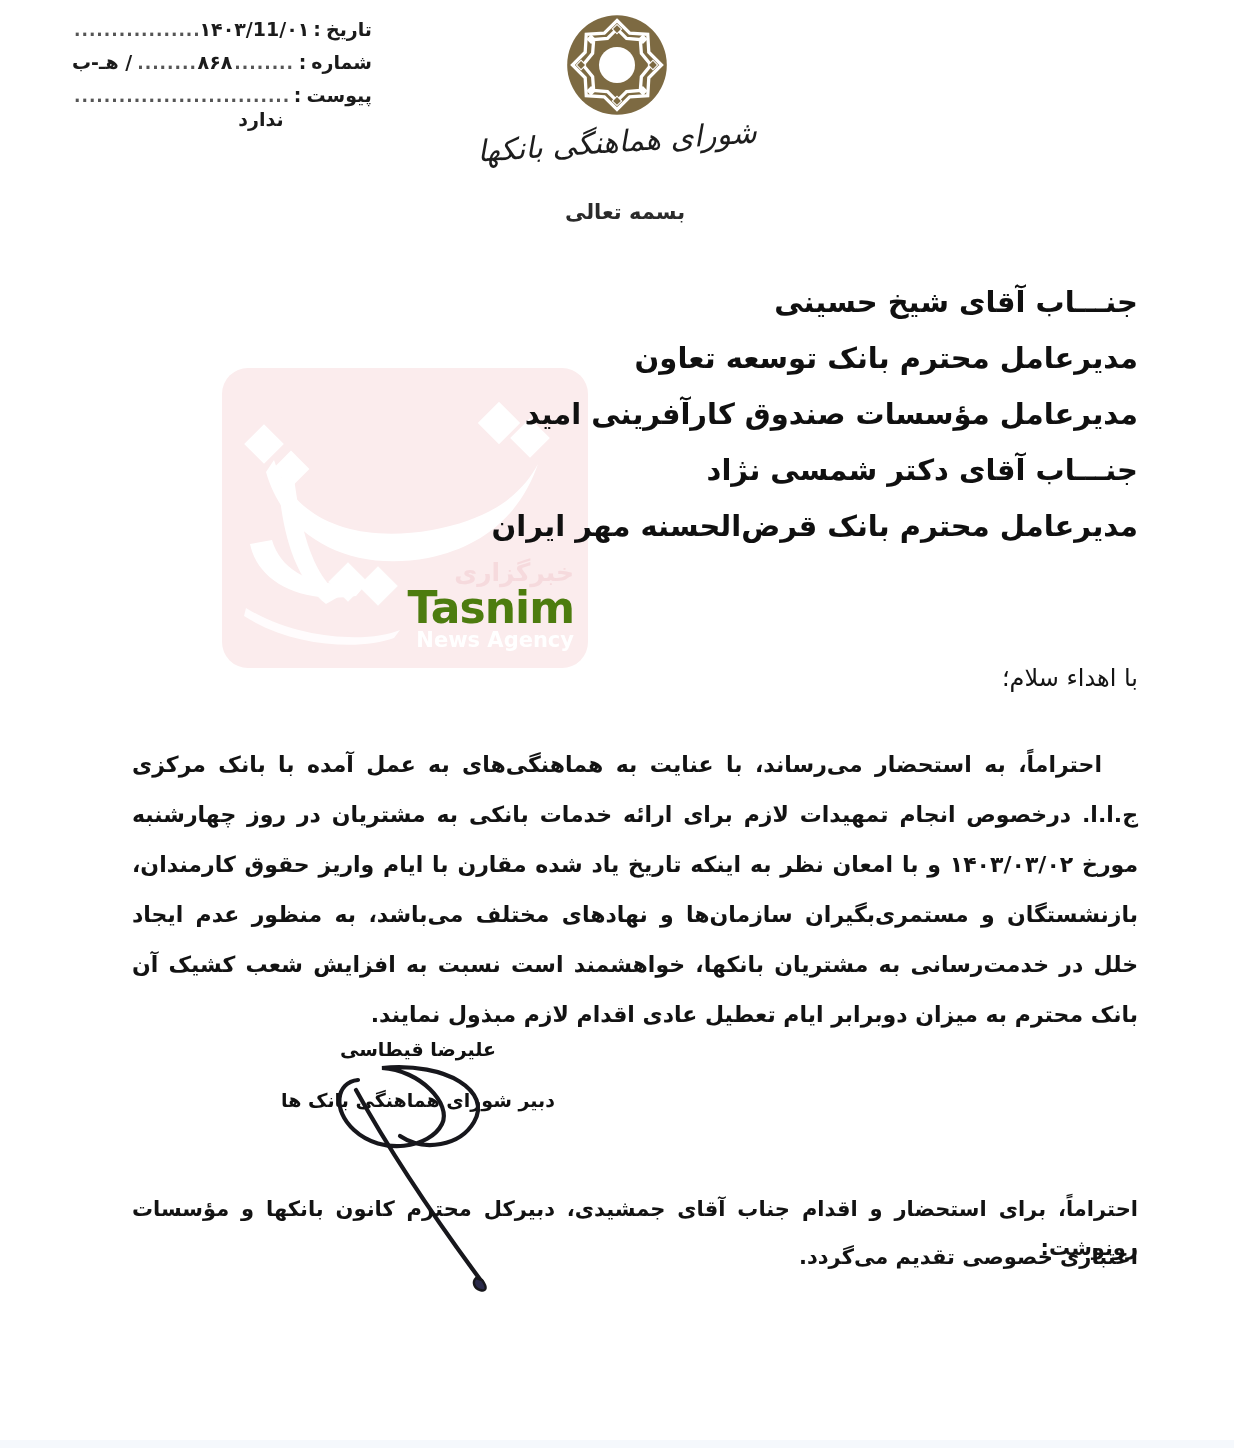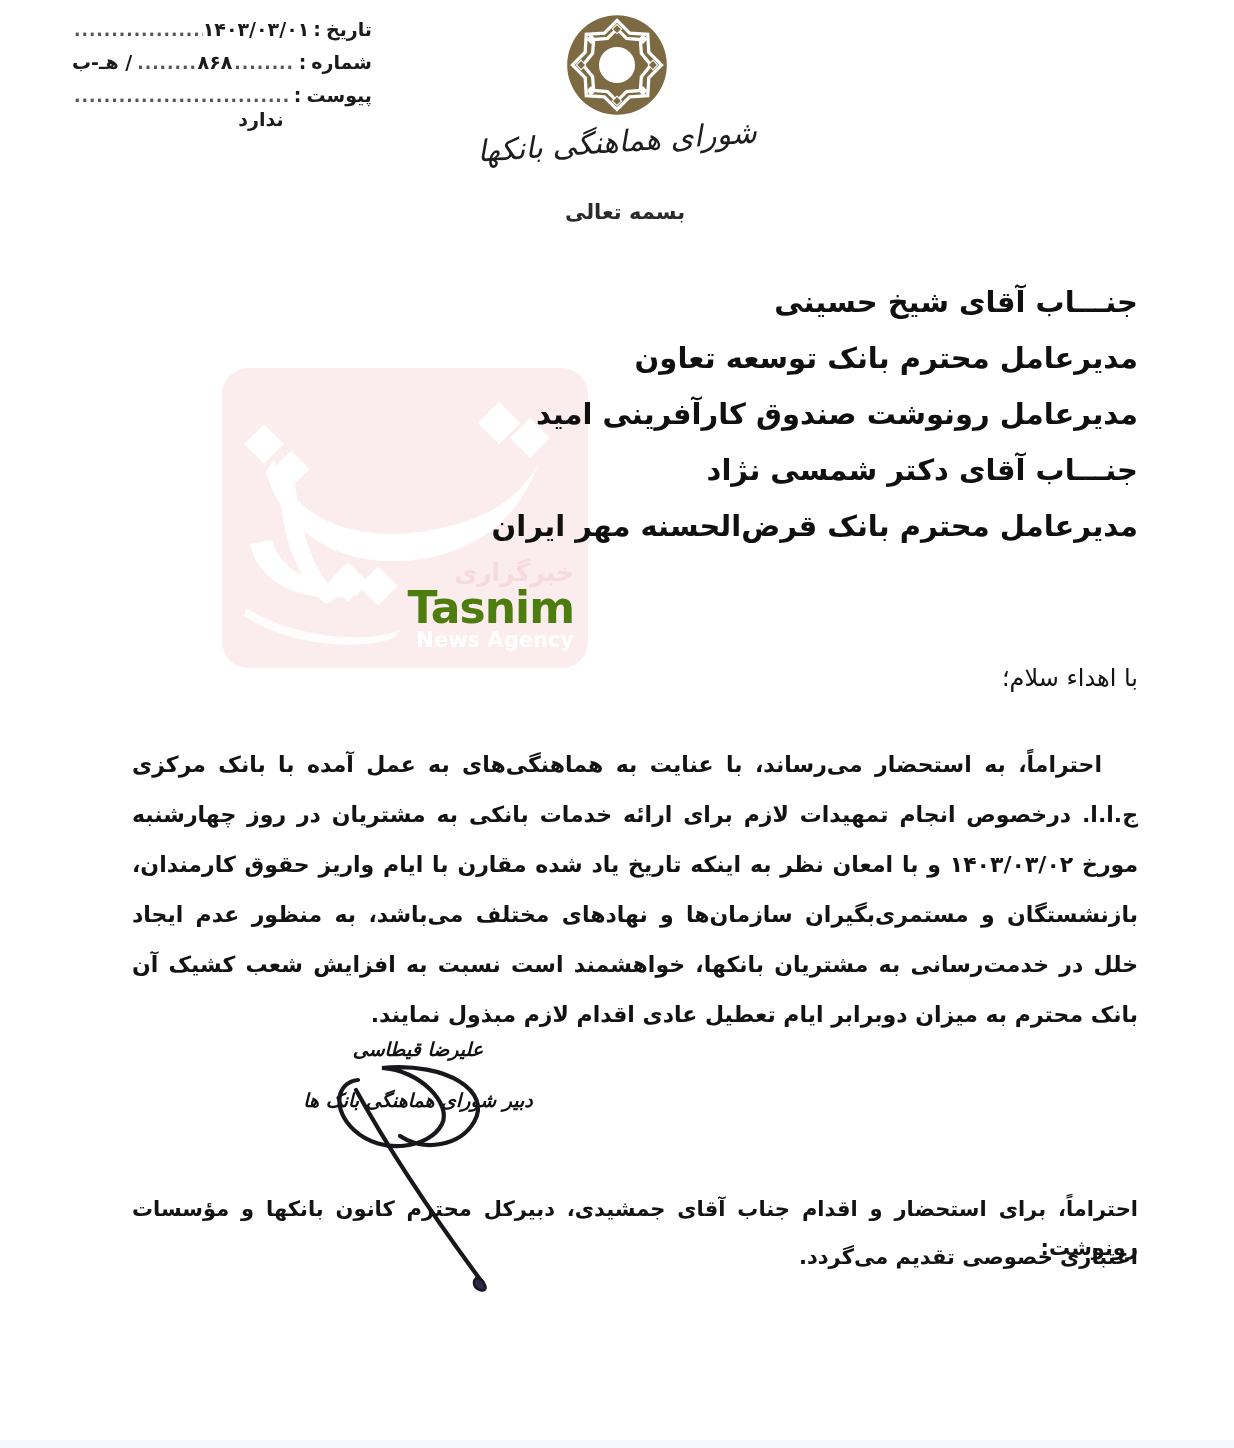--- a/index.html
+++ b/index.html
@@ -197,21 +197,20 @@
   }
 
   
   .sig-block {
     position: absolute;
     top: 1038px;
     left: 268px;
     width: 300px;
     text-align: center;
     direction: rtl;
-    font-style: italic;
   }
   .sig-name {
     font-size: 19px;
     font-weight: bold;
     color: #111;
     line-height: 1.2;
   }
   .sig-title {
     margin-top: 28px;
     font-size: 19px;
@@ -256,21 +255,21 @@
 </head>
 <body>
 
 <div class="page">
 
   <div class="meta-block">
 
     <div class="meta-row">
       <span class="meta-label">تاریخ</span>
       <span class="meta-colon">:</span>
-      <span class="meta-value">۱۴۰۳/۰۳/۰۱</span>
+      <span class="meta-value">۱۴۰۳/11/۰۱</span>
       <span class="meta-dots">..........................</span>
     </div>
 
     <div class="meta-row">
       <span class="meta-label">شماره</span>
       <span class="meta-colon">:</span>
       <span class="meta-dots">........</span>
       <span class="meta-value">۸۶۸</span>
       <span class="meta-dots">........</span>
       <span class="meta-tail">/ هـ-ب</span>
@@ -337,21 +336,21 @@
     <div class="wm-text">
       <div class="wm-fa">خبرگزاری</div>
       <div class="wm-en">Tasnim</div>
       <div class="wm-en2">News Agency</div>
     </div>
   </div>
 
   <div class="recipients">
     <div class="recipient-line">جنـــاب آقای شیخ حسینی</div>
     <div class="recipient-line">مدیرعامل محترم بانک توسعه تعاون</div>
-    <div class="recipient-line">مدیرعامل رونوشت صندوق کارآفرینی امید</div>
+    <div class="recipient-line">مدیرعامل مؤسسات صندوق کارآفرینی امید</div>
     <div class="recipient-line">جنـــاب آقای دکتر شمسی نژاد</div>
     <div class="recipient-line">مدیرعامل محترم بانک قرض‌الحسنه مهر ایران</div>
   </div>
 
   <div class="salutation">با اهداء سلام؛</div>
 
   <div class="body-text">احتراماً، به استحضار می‌رساند، با عنایت به هماهنگی‌های به عمل آمده با بانک مرکزی ج.ا.ا. درخصوص انجام تمهیدات لازم برای ارائه خدمات بانکی به مشتریان در روز چهارشنبه مورخ ۱۴۰۳/۰۳/۰۲ و با امعان نظر به اینکه تاریخ یاد شده مقارن با ایام واریز حقوق کارمندان، بازنشستگان و مستمری‌بگیران سازمان‌ها و نهادهای مختلف می‌باشد، به منظور عدم ایجاد خلل در خدمت‌رسانی به مشتریان بانکها، خواهشمند است نسبت به افزایش شعب کشیک آن بانک محترم به میزان دوبرابر ایام تعطیل عادی اقدام لازم مبذول نمایند.</div>
 
   <div class="sig-block">
     <div class="sig-name">علیرضا قیطاسی</div>

